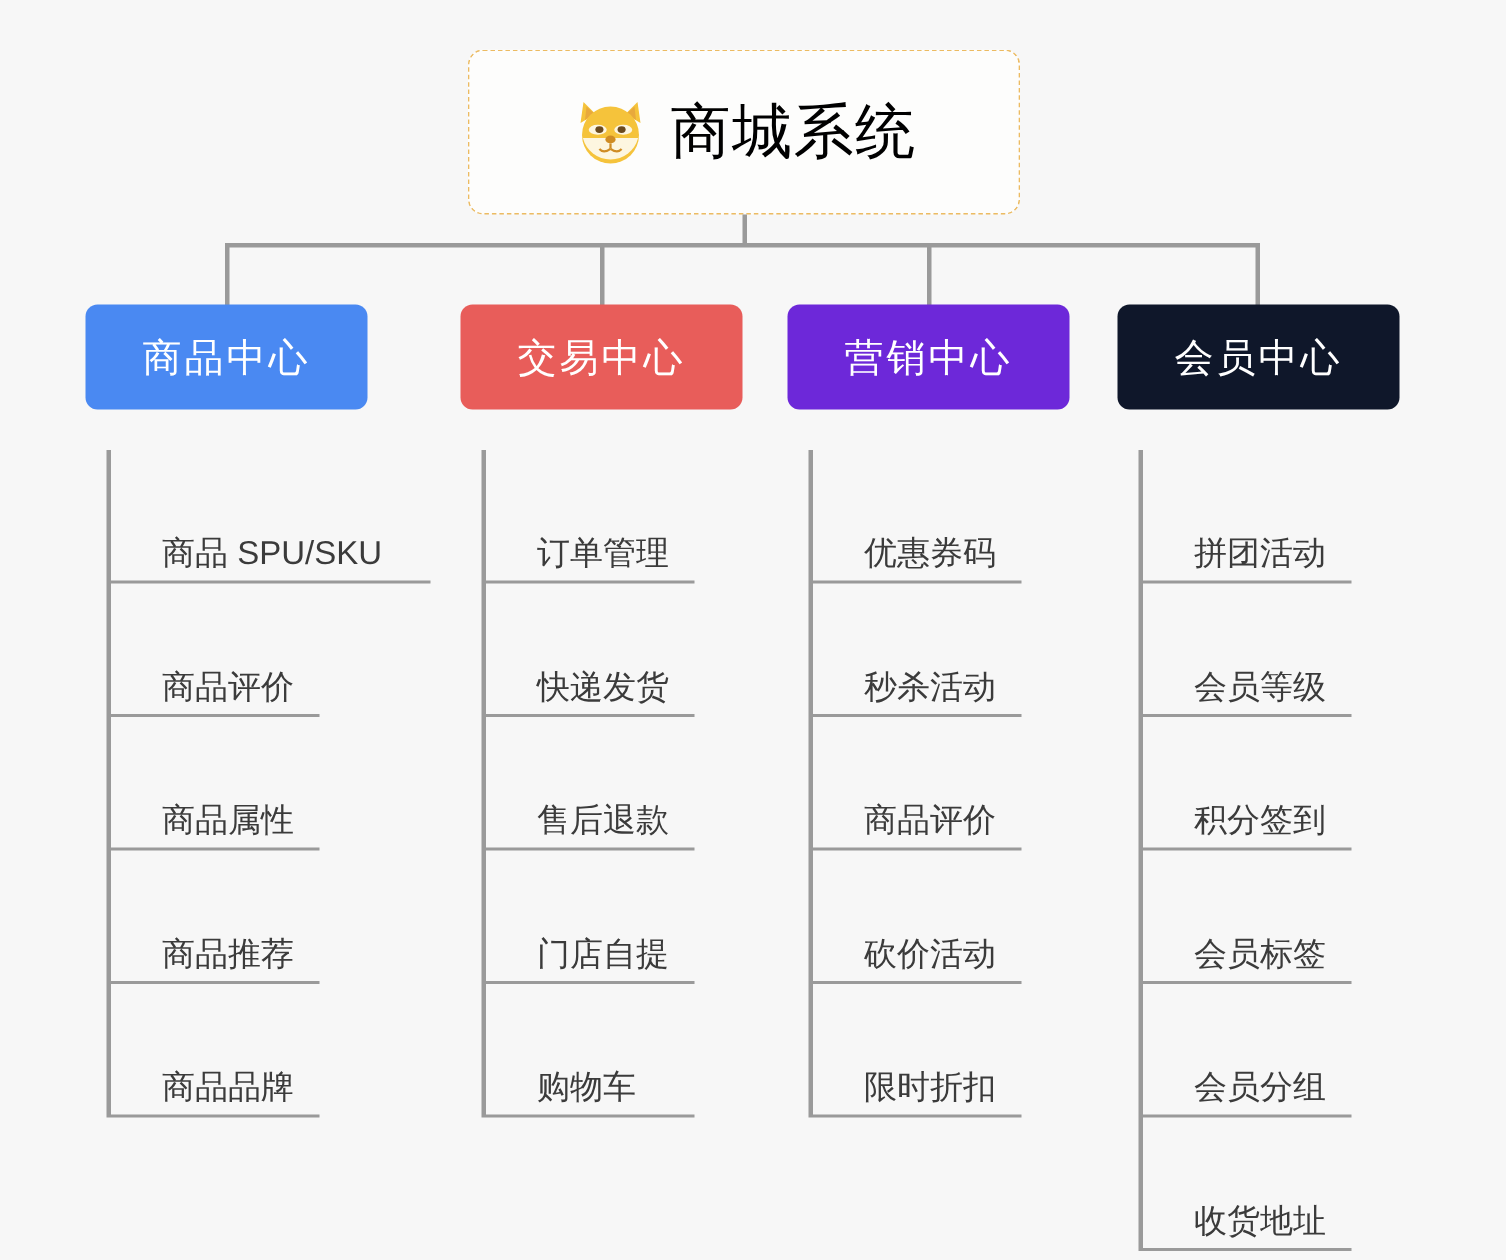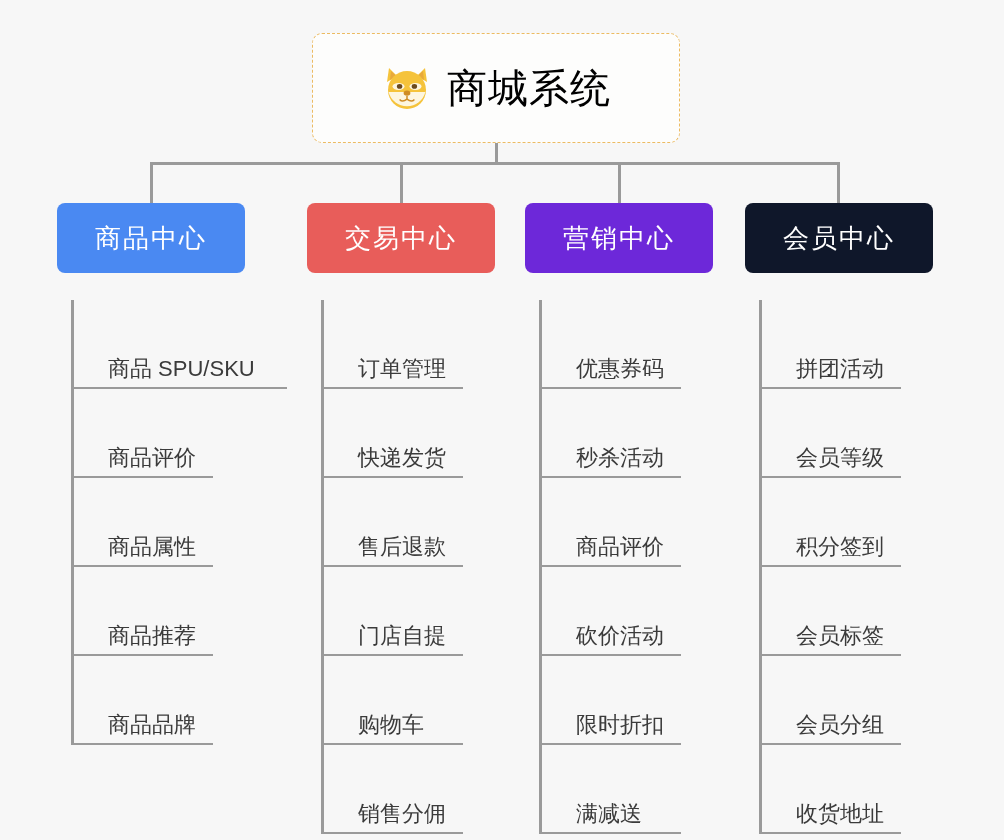--- a/index.html
+++ b/index.html
@@ -186,23 +186,20 @@
       </div>
       <div class="leaf narrow">
         <span class="leaf-label">售后退款</span>
       </div>
       <div class="leaf narrow">
         <span class="leaf-label">门店自提</span>
       </div>
       <div class="leaf narrow">
         <span class="leaf-label">购物车</span>
       </div>
-      <div class="leaf narrow">
-        <span class="leaf-label">销售分佣</span>
-      </div>
     </div>
   </div>
 
   <div class="column col-2">
     <div class="cat-box" style="background:#6d28d9;">
       <span>营销中心</span>
     </div>
     <div class="leaf-list">
       <div class="leaf narrow">
         <span class="leaf-label">优惠券码</span>
@@ -212,23 +209,20 @@
       </div>
       <div class="leaf narrow">
         <span class="leaf-label">商品评价</span>
       </div>
       <div class="leaf narrow">
         <span class="leaf-label">砍价活动</span>
       </div>
       <div class="leaf narrow">
         <span class="leaf-label">限时折扣</span>
       </div>
-      <div class="leaf narrow">
-        <span class="leaf-label">满减送</span>
-      </div>
     </div>
   </div>
 
   <div class="column col-3">
     <div class="cat-box" style="background:#0f172a;">
       <span>会员中心</span>
     </div>
     <div class="leaf-list">
       <div class="leaf narrow">
         <span class="leaf-label">拼团活动</span>

